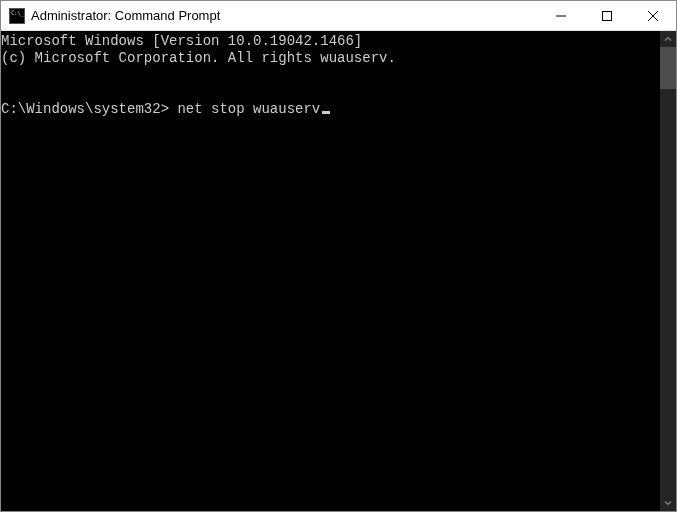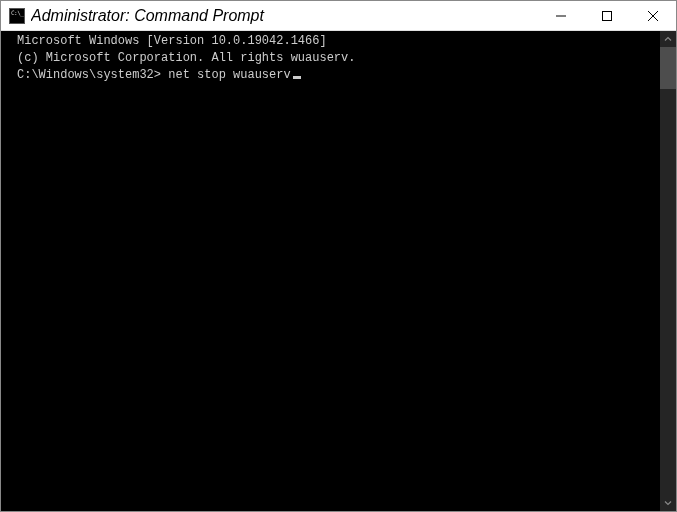--- a/index.html
+++ b/index.html
@@ -41,26 +41,25 @@
       position: absolute;
       top: 0;
       left: 1px;
       font-size: 6px;
       line-height: 7px;
       color: #ccc;
       font-family: Consolas, monospace;
       letter-spacing: -0.5px;
     }
     .title-text {
-      font-size: 16px;
+      font-size: 13px;
       color: #000;
       flex: 1;
       white-space: nowrap;
       overflow: hidden;
-      font-style: italic;
     }
     .win-controls {
       display: flex;
       height: 100%;
     }
     .win-btn {
       width: 46px;
       height: 100%;
       display: flex;
       align-items: center;
@@ -74,23 +73,23 @@
       flex: 1;
       display: flex;
       background: #000;
       min-height: 0;
     }
     .terminal {
       flex: 1;
       background: #000000;
       color: #cccccc;
       font-family: Consolas, "Courier New", monospace;
-      font-size: 12px;
+      font-size: 14px;
       line-height: 17px;
-      padding: 2px 16px;
+      padding: 2px 0;
       white-space: pre;
       overflow: hidden;
     }
     .scrollbar {
       width: 16px;
       background: #252525;
       position: relative;
       flex-shrink: 0;
     }
     .scroll-up, .scroll-down {
@@ -117,21 +116,21 @@
     }
     .cursor {
       display: inline-block;
       width: 8px;
       height: 3px;
       background: #cccccc;
       vertical-align: baseline;
       margin-bottom: -1px;
       margin-left: 2px;
     }
-    .prompt-line { white-space: pre; }
+    .prompt-line { white-space: pre; margin-top: 34px; }
   </style>
 </head>
 <body>
 
 <div class="window">
   <div class="titlebar">
     <span class="title-icon"></span>
     <span class="title-text">Administrator: Command Prompt</span>
     <div class="win-controls">
       <button class="win-btn">

